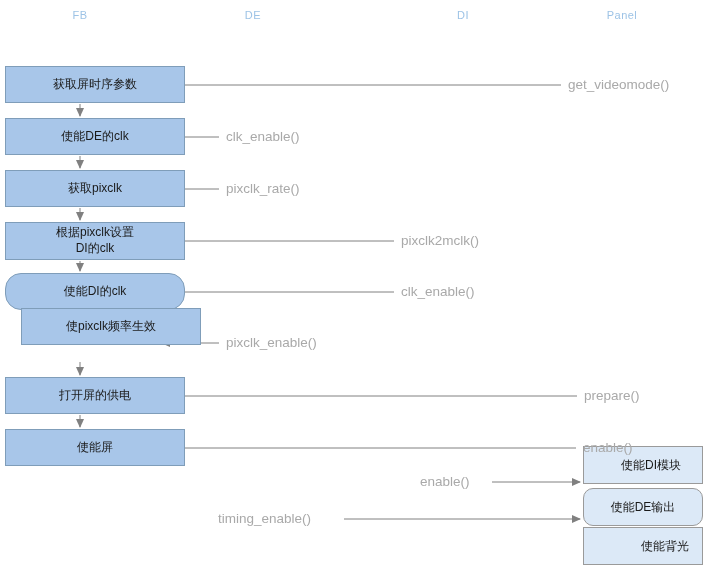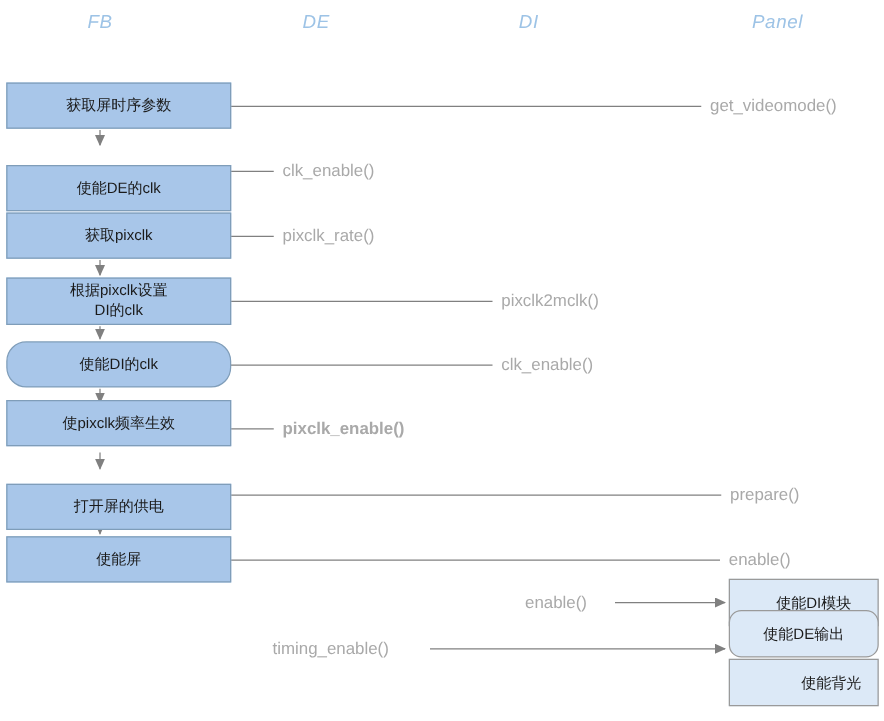--- a/index.html
+++ b/index.html
@@ -16,24 +16,23 @@
     left: 0; top: 0;
     width: 707px; height: 577px;
     pointer-events: none;
   }
   .overlay line { stroke: var(--arrow, #808080); stroke-width: 1; }
   .overlay marker path { fill: var(--arrow, #808080); }
   .col-header {
     position: absolute;
     top: 9px;
     color: var(--header-text, #9DC3E6);
-    font-size: 15px;
+    font-size: 11px;
     text-align: center;
     letter-spacing: 0.5px;
-    font-style: italic;
   }
   .fb-box {
     position: absolute;
     left: 5px;
     width: 180px;
     box-sizing: border-box;
     background: var(--box-fill, #A8C6E9);
     border: 1px solid var(--box-border, #7F9DB9);
     display: flex;
     align-items: center;
@@ -94,41 +93,41 @@
     <line x1="80" y1="156" x2="80" y2="168" marker-end="url(#ah)"></line>
     <line x1="80" y1="208" x2="80" y2="220" marker-end="url(#ah)"></line>
     <line x1="80" y1="261" x2="80" y2="271" marker-end="url(#ah)"></line>
     <line x1="80" y1="311" x2="80" y2="322" marker-end="url(#ah)"></line>
     <line x1="80" y1="362" x2="80" y2="375" marker-end="url(#ah)"></line>
     <line x1="80" y1="415" x2="80" y2="427" marker-end="url(#ah)"></line>
   </svg>
 
   <div class="col-header" style="left:56px;  width:48px;">FB</div>
   <div class="col-header" style="left:229px; width:48px;">DE</div>
-  <div class="col-header" style="left:399px; width:48px;">DI</div>
+  <div class="col-header" style="left:421px; width:48px;text-align:right;">DI</div>
   <div class="col-header" style="left:594px; width:56px;">Panel</div>
 
   <div class="fb-box" style="top:66px;  height:37px;">获取屏时序参数</div>
-  <div class="fb-box" style="top:132px; height:37px;text-align:right;">使能DE的clk</div>
+  <div class="fb-box" style="top:118px; height:37px;text-align:right;">使能DE的clk</div>
   <div class="fb-box" style="top:170px; height:37px;">获取pixclk</div>
   <div class="fb-box" style="top:222px; height:38px;">根据pixclk设置
 DI的clk</div>
   <div class="fb-box" style="top:273px; height:37px;border-radius:16px;">使能DI的clk</div>
-  <div class="fb-box" style="top:320px; height:37px;">使pixclk频率生效</div>
-  <div class="fb-box" style="top:377px; height:37px;margin-top:10px;">打开屏的供电</div>
+  <div class="fb-box" style="top:308px; height:37px;margin-left:16px;">使pixclk频率生效</div>
+  <div class="fb-box" style="top:377px; height:37px;">打开屏的供电</div>
   <div class="fb-box" style="top:429px; height:37px;">使能屏</div>
 
-  <div class="panel-box" style="top:463px;padding-left:16px;">使能DI模块</div>
+  <div class="panel-box" style="top:446px;padding-left:16px;">使能DI模块</div>
   <div class="panel-box" style="top:488px;border-radius:10px;">使能DE输出</div>
   <div class="panel-box" style="top:527px;padding-left:44px;">使能背光</div>
 
   <div class="call-label" style="left:568px; top:77px;">get_videomode()</div>
   <div class="call-label" style="left:226px; top:129px;">clk_enable()</div>
   <div class="call-label" style="left:226px; top:181px;">pixclk_rate()</div>
   <div class="call-label" style="left:401px; top:233px;">pixclk2mclk()</div>
   <div class="call-label" style="left:401px; top:284px;">clk_enable()</div>
-  <div class="call-label" style="left:226px; top:335px;font-weight:bold;">pixclk_enable()</div>
+  <div class="call-label" style="left:226px; top:335px;">pixclk_enable()</div>
   <div class="call-label" style="left:584px; top:388px;text-align:center;">prepare()</div>
   <div class="call-label" style="left:583px; top:440px;">enable()</div>
   <div class="call-label" style="left:420px; top:474px;">enable()</div>
   <div class="call-label" style="left:218px; top:511px;">timing_enable()</div>
 
 </div>
 
 </body></html>

